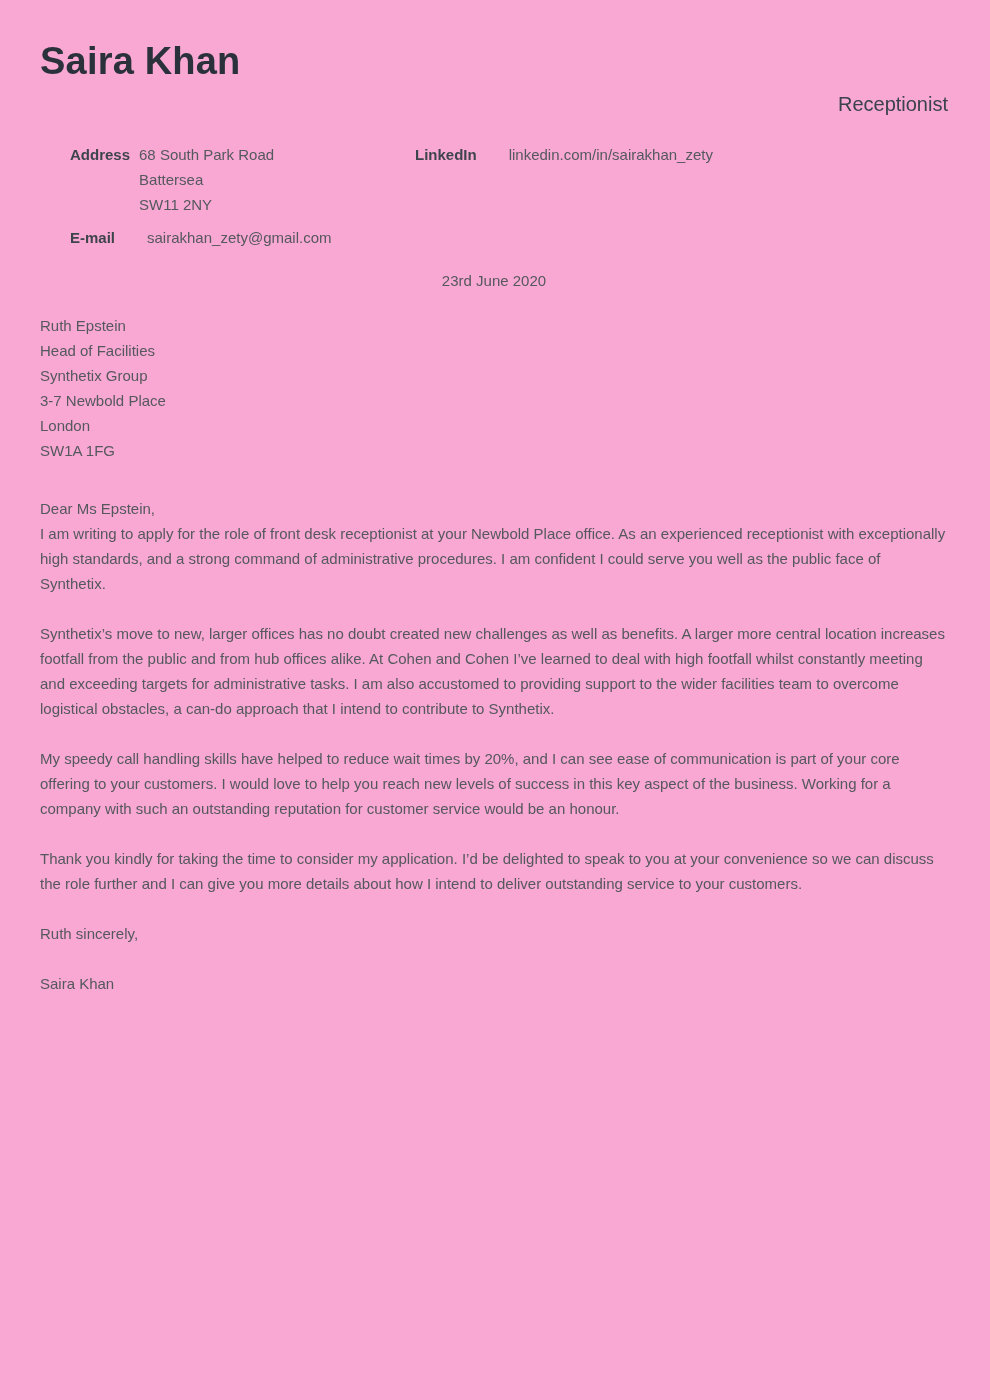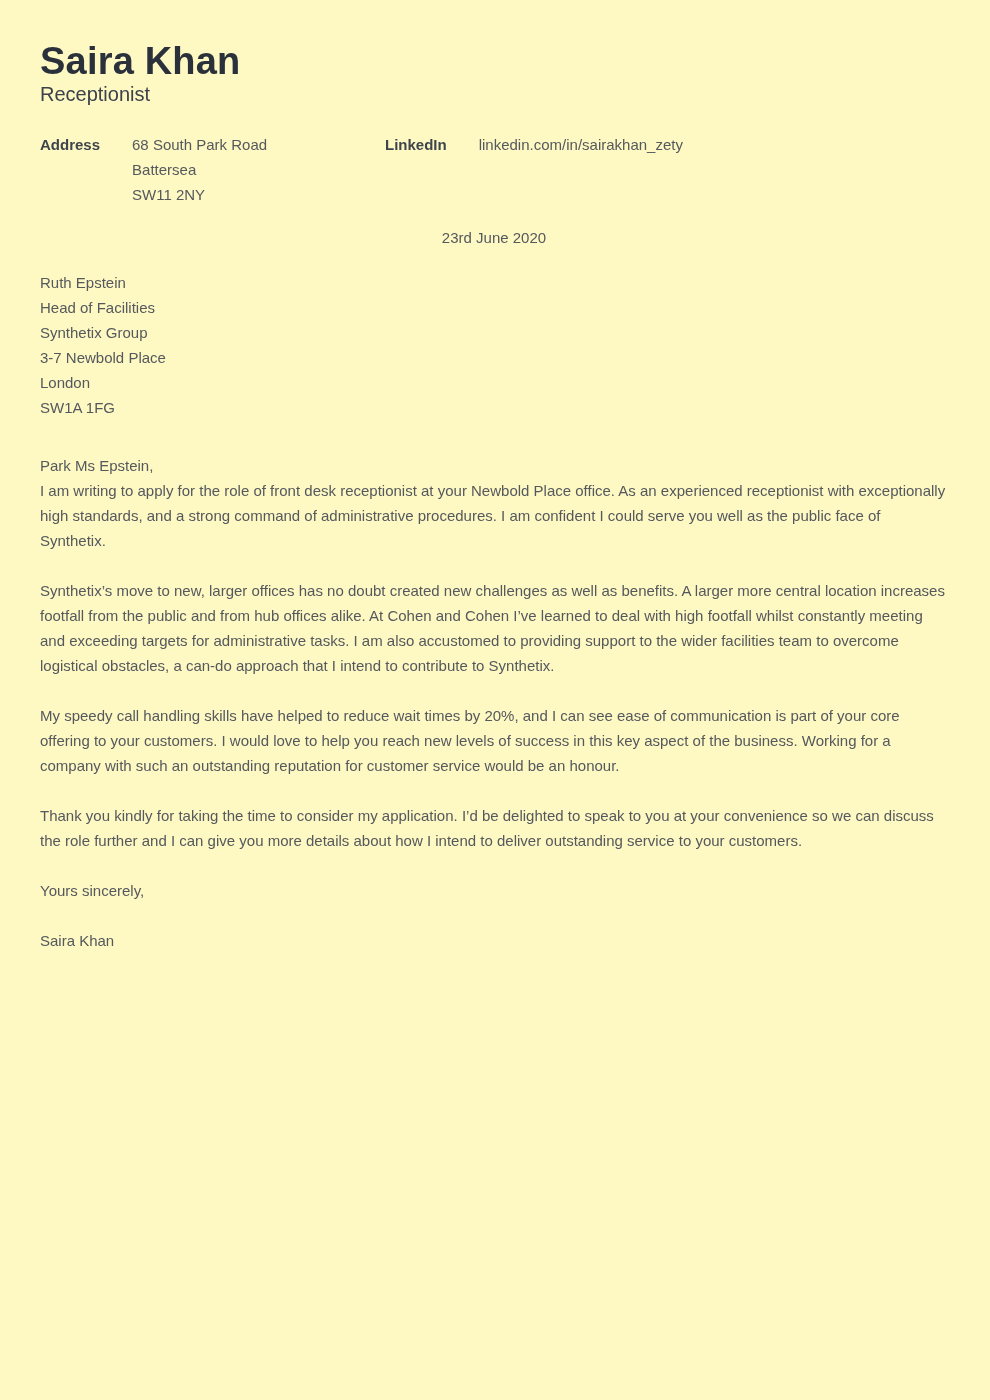--- a/index.html
+++ b/index.html
@@ -7,48 +7,50 @@
   body {
     width: 990px;
     height: 1400px;
     font-family: "Liberation Sans", sans-serif;
     color: #55585d;
     overflow: hidden;
   }
   .page {
     width: 990px;
     height: 1400px;
-    background: #fef9c3;
+    background: #f9a8d4;
     padding: 40px 42px 0 40px;
   }
 
   
   .name {
     font-size: 38px;
     line-height: 42px;
     font-weight: 700;
     color: #2a313b;
     letter-spacing: 0.2px;
   }
   .job-title {
+    margin-top: 10px;
     font-size: 20px;
     line-height: 24px;
     font-weight: 400;
     color: #3b424b;
+    text-align: right;
   }
 
   
   .contact {
     margin-top: 26px;
     display: flex;
     align-items: flex-start;
     font-size: 15px;
     line-height: 25px;
   }
-  .contact-col-left { width: 345px; flex: 0 0 345px; }
+  .contact-col-left { width: 345px; flex: 0 0 345px; margin-left: 30px; }
   .contact-col-right { flex: 1 1 auto; }
   .contact-row { display: flex; margin-bottom: 8px; }
   .contact-row:last-child { margin-bottom: 0; gap: 23px; }
   .contact-label {
     font-weight: 700;
     color: #3e444c;
     margin-right: 9px;
     white-space: nowrap;
   }
   .contact-value { color: #55585d; }
@@ -95,20 +97,24 @@
   <div class="contact">
     <div class="contact-col-left">
       <div class="contact-row">
         <span class="contact-label">Address</span>
         <span class="contact-value">
           <span class="addr-line">68 South Park Road</span>
           <span class="addr-line">Battersea</span>
           <span class="addr-line">SW11 2NY</span>
         </span>
       </div>
+      <div class="contact-row">
+        <span class="contact-label">E-mail</span>
+        <span class="contact-value">sairakhan_zety@gmail.com</span>
+      </div>
     </div>
     <div class="contact-col-right">
       <div class="contact-row">
         <span class="contact-label">LinkedIn</span>
         <span class="contact-value">linkedin.com/in/sairakhan_zety</span>
       </div>
     </div>
   </div>
 
   <div class="date-row">23rd June 2020</div>
@@ -116,22 +122,22 @@
   <div class="recipient">
     <span class="recipient-line">Ruth Epstein</span>
     <span class="recipient-line">Head of Facilities</span>
     <span class="recipient-line">Synthetix Group</span>
     <span class="recipient-line">3-7 Newbold Place</span>
     <span class="recipient-line">London</span>
     <span class="recipient-line">SW1A 1FG</span>
   </div>
 
   <div class="letter-body">
-    <span class="salutation">Park Ms Epstein,</span>
+    <span class="salutation">Dear Ms Epstein,</span>
     <p class="para first">I am writing to apply for the role of front desk receptionist at your Newbold Place office. As an experienced receptionist with exceptionally high standards, and a strong command of administrative procedures. I am confident I could serve you well as the public face of Synthetix.</p>
     <p class="para">Synthetix’s move to new, larger offices has no doubt created new challenges as well as benefits. A larger more central location increases footfall from the public and from hub offices alike. At Cohen and Cohen I’ve learned to deal with high footfall whilst constantly meeting and exceeding targets for administrative tasks. I am also accustomed to providing support to the wider facilities team to overcome logistical obstacles, a can-do approach that I intend to contribute to Synthetix.</p>
     <p class="para">My speedy call handling skills have helped to reduce wait times by 20%, and I can see ease of communication is part of your core offering to your customers. I would love to help you reach new levels of success in this key aspect of the business. Working for a company with such an outstanding reputation for customer service would be an honour.</p>
     <p class="para">Thank you kindly for taking the time to consider my application. I’d be delighted to speak to you at your convenience so we can discuss the role further and I can give you more details about how I intend to deliver outstanding service to your customers.</p>
-    <p class="closing">Yours sincerely,</p>
+    <p class="closing">Ruth sincerely,</p>
     <p class="signature">Saira Khan</p>
   </div>
 
 </div>
 
 </body></html>

